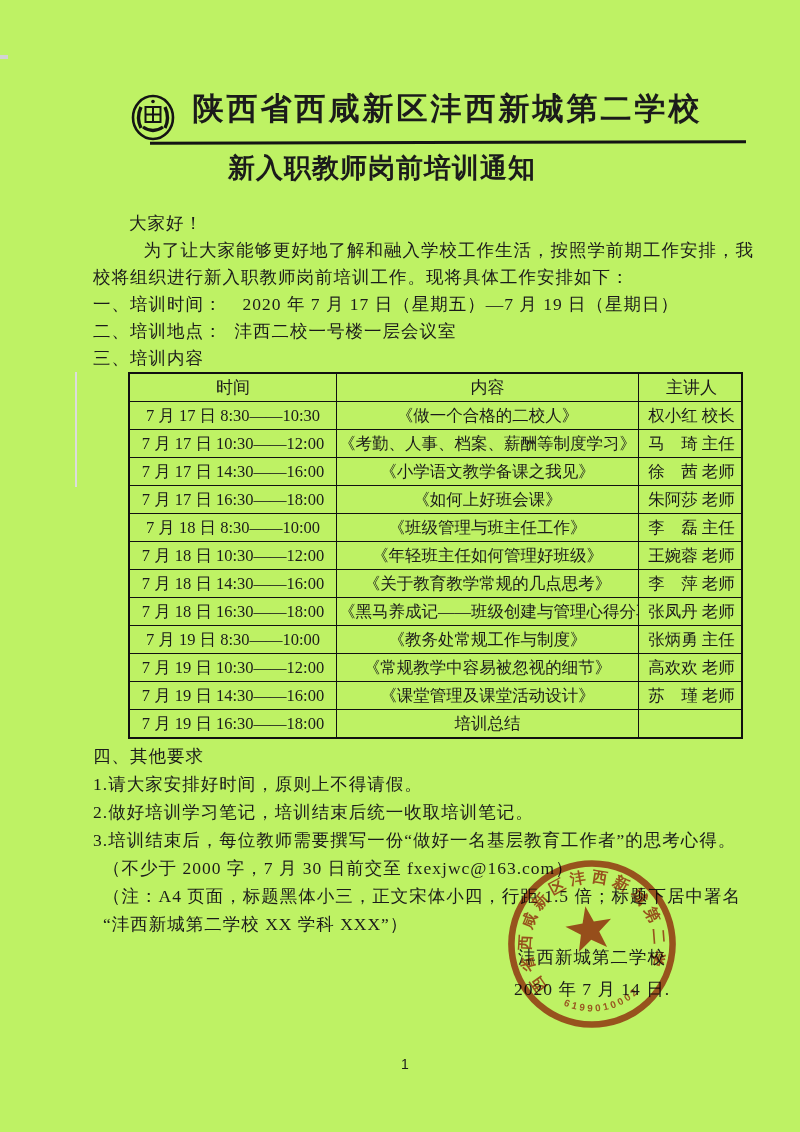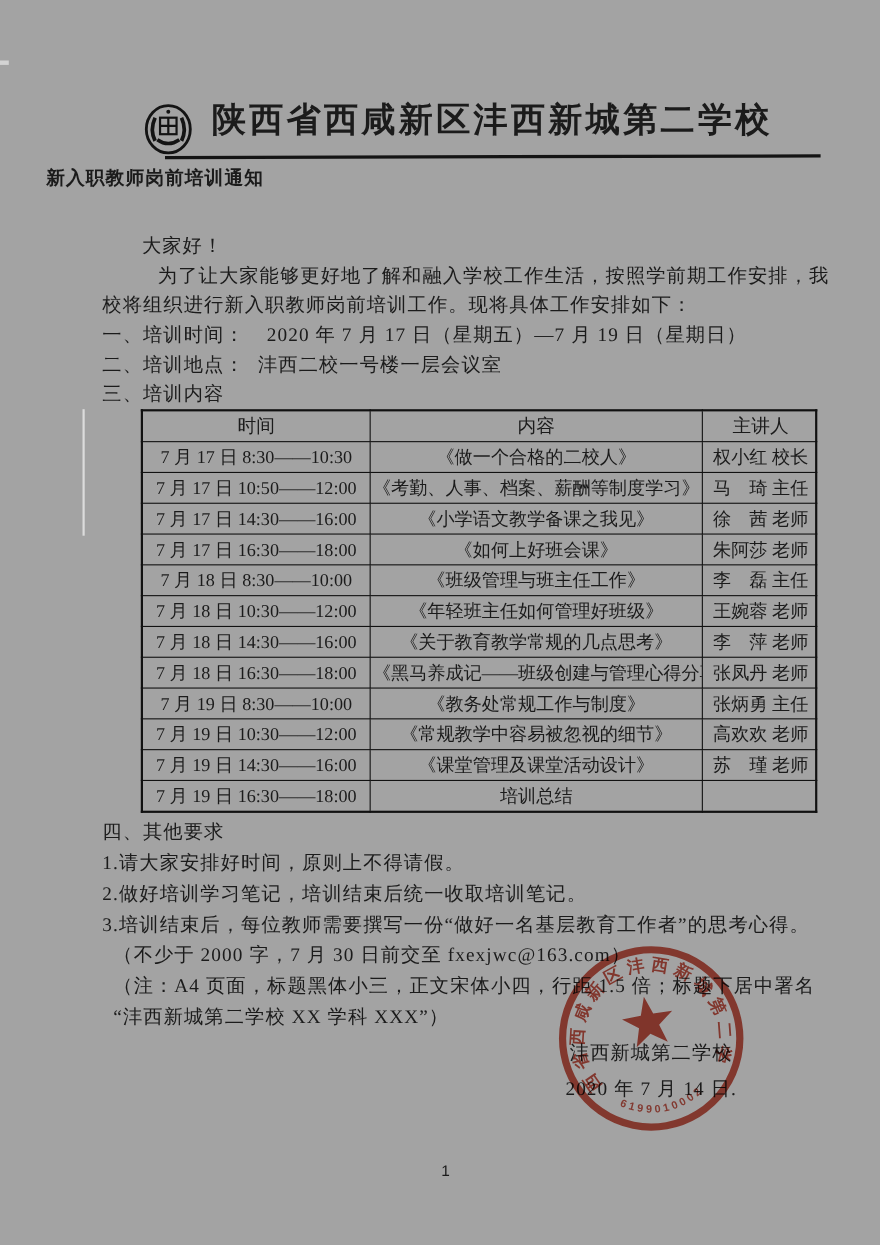--- a/index.html
+++ b/index.html
@@ -4,37 +4,37 @@
 <style>
   html,body{margin:0;padding:0;}
   body{
     width:800px;height:1132px;
     background:#e9e9e9;
     font-family:"Liberation Serif","DejaVu Serif",serif;
     color:#1b1b1b;
   }
   .page{
     position:relative;width:800px;height:1132px;
-    background:#a3a3a3;overflow:hidden;
+    background:#bef264;overflow:hidden;
   }
   
   .logo{position:absolute;left:131px;top:94px;width:44px;height:47px;}
   .school-name{
     position:absolute;left:150px;right:55px;top:88px;
     text-align:center;font-size:31px;font-weight:bold;
     letter-spacing:3px;white-space:nowrap;
     font-family:"Liberation Serif","DejaVu Serif",serif;
   }
   .header-rule{
     position:absolute;left:150px;top:141px;width:596px;height:3px;
     background:#141414;transform:rotate(-0.15deg);
   }
   .notice-title{
     position:absolute;left:60px;right:60px;top:150px;
-    font-size:17px;font-weight:bold;letter-spacing:1px;
+    text-align:center;font-size:27px;font-weight:bold;letter-spacing:1px;
     transform:translateX(-18px);
     font-family:"Liberation Sans","DejaVu Sans",sans-serif;
   }
   
   .bodyline{
     position:absolute;left:93px;width:625px;height:27px;
     font-size:17.5px;letter-spacing:1px;white-space:nowrap;
   }
   .indent{padding-left:36px;}
   .itemline{display:flex;gap:20px;}
@@ -127,21 +127,21 @@
         <th class="col-speaker">主讲人</th>
       </tr>
     </thead>
     <tbody>
         <tr>
           <td class="col-time">7 月 17 日  8:30——10:30</td>
           <td class="col-content">《做一个合格的二校人》</td>
           <td class="col-speaker">权小红  校长</td>
         </tr>
         <tr>
-          <td class="col-time">7 月 17 日  10:50——12:00</td>
+          <td class="col-time">7 月 17 日  10:30——12:00</td>
           <td class="col-content">《考勤、人事、档案、薪酬等制度学习》</td>
           <td class="col-speaker">马　琦  主任</td>
         </tr>
         <tr>
           <td class="col-time">7 月 17 日  14:30——16:00</td>
           <td class="col-content">《小学语文教学备课之我见》</td>
           <td class="col-speaker">徐　茜  老师</td>
         </tr>
         <tr>
           <td class="col-time">7 月 17 日  16:30——18:00</td>

